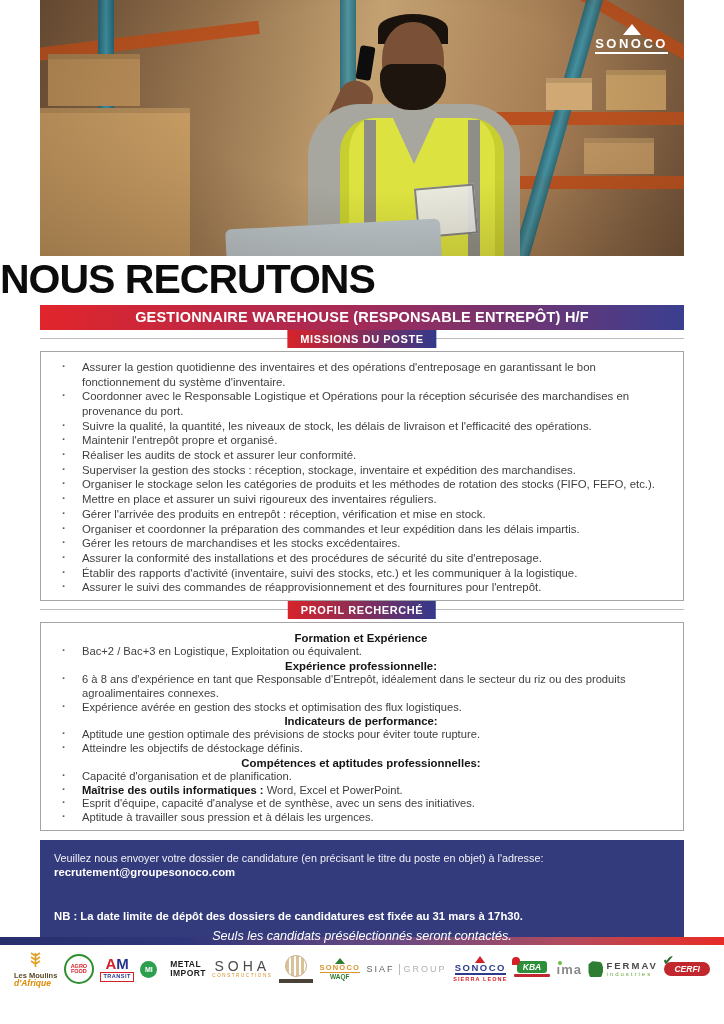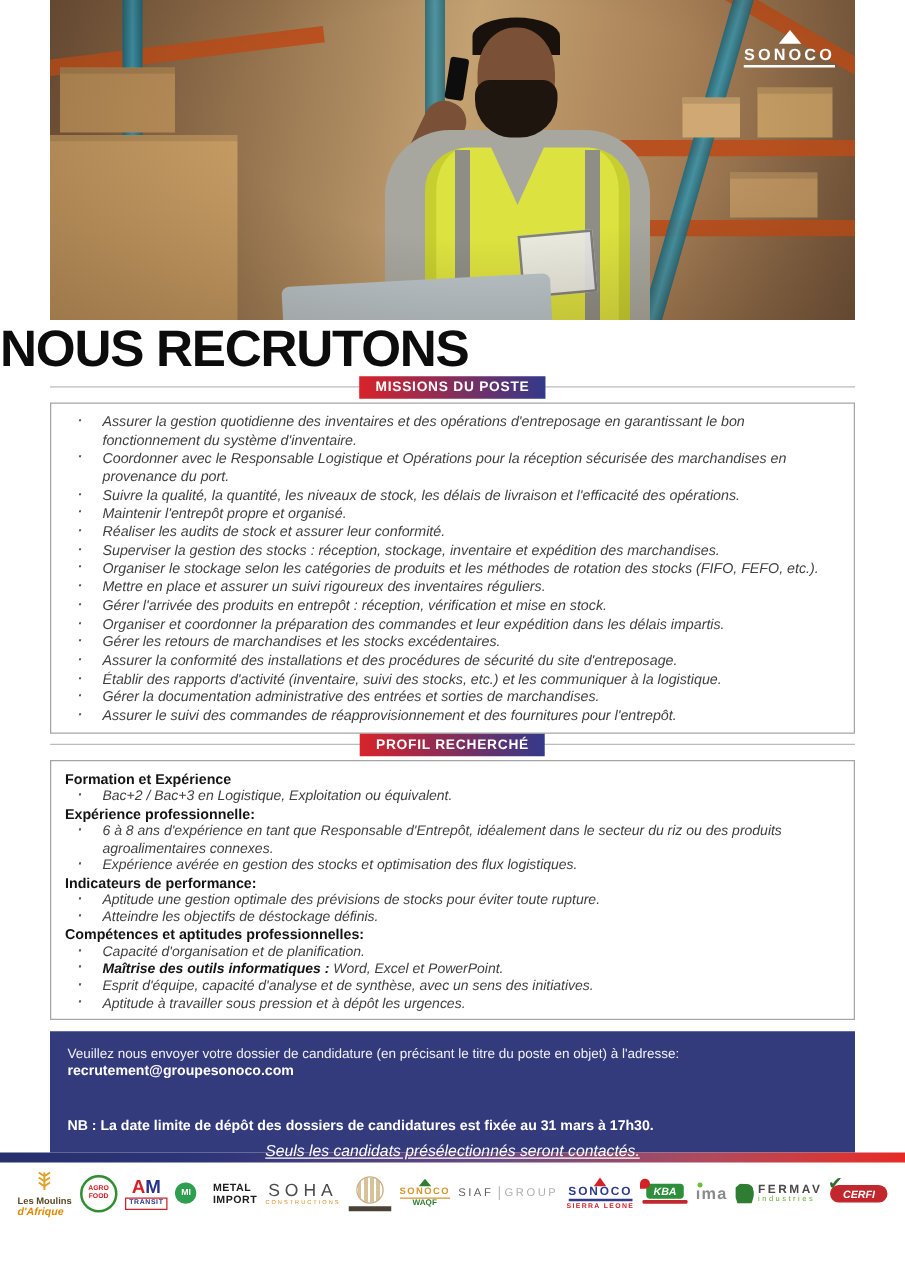--- a/index.html
+++ b/index.html
@@ -56,33 +56,33 @@
     color:#fff;font-weight:700;font-size:14.5px;letter-spacing:.2px;}
 
   
   .section{margin:0 40px;position:relative;}
   .boxed{border:1px solid #a5a5a5;position:relative;margin-top:21px;padding:8px 13px 5px 11px;}
   .boxed::before{content:"";position:absolute;top:-14px;left:-1px;right:-1px;height:1px;background:#bcbcbc;}
   .badge{position:absolute;top:-22px;left:50%;transform:translateX(-50%);z-index:2;
     background:linear-gradient(90deg,#d8232a,#33398b);color:#fff;font-weight:700;
     font-size:11px;letter-spacing:.6px;padding:3px 13px;white-space:nowrap;}
   ul.blist{list-style:none;margin:0;padding:0;}
-  ul.blist li{position:relative;padding-left:30px;font-size:11.4px;line-height:1.29;color:#3f3f3f;font-style:italic;}
+  ul.blist li{position:relative;padding-left:30px;font-size:11.4px;line-height:1.29;color:#3f3f3f;}
   ul.blist li::before{content:"·";position:absolute;left:10px;top:-1px;font-weight:700;color:#555;}
   .profile-box ul.blist li{line-height:1.22;font-size:11.2px;}
-  .pg-h{font-weight:700;color:#141414;font-size:11.4px;line-height:1.25;}
+  .pg-h{font-weight:700;color:#141414;font-size:11.4px;line-height:1.25;text-align:center;}
   .profile-box b{color:#141414;}
 
   
   .footer{margin:9px 40px 0;background:#343b7c;color:#fff;height:97px;box-sizing:border-box;
     padding:12px 14px 8px;}
   .f1{font-size:10.8px;opacity:.93;}
   .email{font-weight:700;font-size:11.3px;margin-top:2px;cursor:pointer;}
   .nb{font-weight:700;font-size:11.3px;margin-top:32px;}
-  .note{font-style:italic;text-align:center;font-size:12.6px;margin-top:7px;text-decoration:underline;}
+  .note{font-style:italic;text-align:center;font-size:12.6px;margin-top:7px;}
   .strip{height:8px;background:linear-gradient(90deg,#272f6d 0%,#2f3679 25%,#6b4a82 55%,#b04a5e 78%,#d63838 92%,#e62a28 100%);}
 
   
   .partners{height:45px;display:flex;align-items:center;justify-content:space-between;padding:2px 14px 0;}
   .partner{display:flex;flex-direction:column;align-items:center;line-height:1;position:relative;}
   .p-moulins{gap:4px;align-items:center;}
   .pm-lines{display:flex;flex-direction:column;}
   .pm1{font-size:7.5px;font-weight:800;color:#5a4a28;}
   .pm2{font-size:8.5px;font-weight:800;font-style:italic;color:#e08a00;}
   .agro-circle{width:26px;height:26px;border:2px solid #2f8f2f;border-radius:50%;
@@ -162,39 +162,39 @@
     </div>
     <div class="laptop"></div>
     <div class="sonoco">
       <div class="tri"></div>
       <div class="txt">SONOCO</div>
     </div>
   </div>
 
   <h1>NOUS RECRUTONS</h1>
 
+  <div class="banner">GESTIONNAIRE WAREHOUSE (RESPONSABLE ENTREPÔT) H/F</div>
 
   <div class="section" style="margin-top:9px;">
     <div class="boxed">
       <div class="badge">MISSIONS DU POSTE</div>
       <ul class="blist" id="missions-list">
           <li>Assurer la gestion quotidienne des inventaires et des opérations d'entreposage en garantissant le bon fonctionnement du système d'inventaire.</li>
           <li>Coordonner avec le Responsable Logistique et Opérations pour la réception sécurisée des marchandises en provenance du port.</li>
           <li>Suivre la qualité, la quantité, les niveaux de stock, les délais de livraison et l'efficacité des opérations.</li>
           <li>Maintenir l'entrepôt propre et organisé.</li>
           <li>Réaliser les audits de stock et assurer leur conformité.</li>
           <li>Superviser la gestion des stocks : réception, stockage, inventaire et expédition des marchandises.</li>
           <li>Organiser le stockage selon les catégories de produits et les méthodes de rotation des stocks (FIFO, FEFO, etc.).</li>
           <li>Mettre en place et assurer un suivi rigoureux des inventaires réguliers.</li>
           <li>Gérer l'arrivée des produits en entrepôt : réception, vérification et mise en stock.</li>
           <li>Organiser et coordonner la préparation des commandes et leur expédition dans les délais impartis.</li>
           <li>Gérer les retours de marchandises et les stocks excédentaires.</li>
           <li>Assurer la conformité des installations et des procédures de sécurité du site d'entreposage.</li>
           <li>Établir des rapports d'activité (inventaire, suivi des stocks, etc.) et les communiquer à la logistique.</li>
-          <li>Gérer la documentation administrative des entrées et sorties de marchandises.</li>
           <li>Assurer le suivi des commandes de réapprovisionnement et des fournitures pour l'entrepôt.</li>
         </ul>
     </div>
   </div>
 
   <div class="section" style="margin-top:12px;">
     <div class="boxed profile-box">
       <div class="badge">PROFIL RECHERCHÉ</div>
       <div id="profile-groups">
           <div class="pg-h">Formation et Expérience</div>
@@ -209,21 +209,21 @@
           <div class="pg-h">Indicateurs de performance:</div>
           <ul class="blist">
             <li>Aptitude une gestion optimale des prévisions de stocks pour éviter toute rupture.</li>
             <li>Atteindre les objectifs de déstockage définis.</li>
           </ul>
           <div class="pg-h">Compétences et aptitudes professionnelles:</div>
           <ul class="blist">
             <li>Capacité d'organisation et de planification.</li>
             <li><b>Maîtrise des outils informatiques :</b> Word, Excel et PowerPoint.</li>
             <li>Esprit d'équipe, capacité d'analyse et de synthèse, avec un sens des initiatives.</li>
-            <li>Aptitude à travailler sous pression et à dépôt les urgences.</li>
+            <li>Aptitude à travailler sous pression et à délais les urgences.</li>
           </ul>
         </div>
     </div>
   </div>
 
   <div class="footer">
     <div class="f1">Veuillez nous envoyer votre dossier de candidature (en précisant le titre du poste en objet) à l'adresse:</div>
     <div class="email">recrutement@groupesonoco.com</div>
     <div class="nb">NB : La date limite de dépôt des dossiers de candidatures est fixée au 31 mars à 17h30.</div>
     <div class="note">Seuls les candidats présélectionnés seront contactés.</div>

